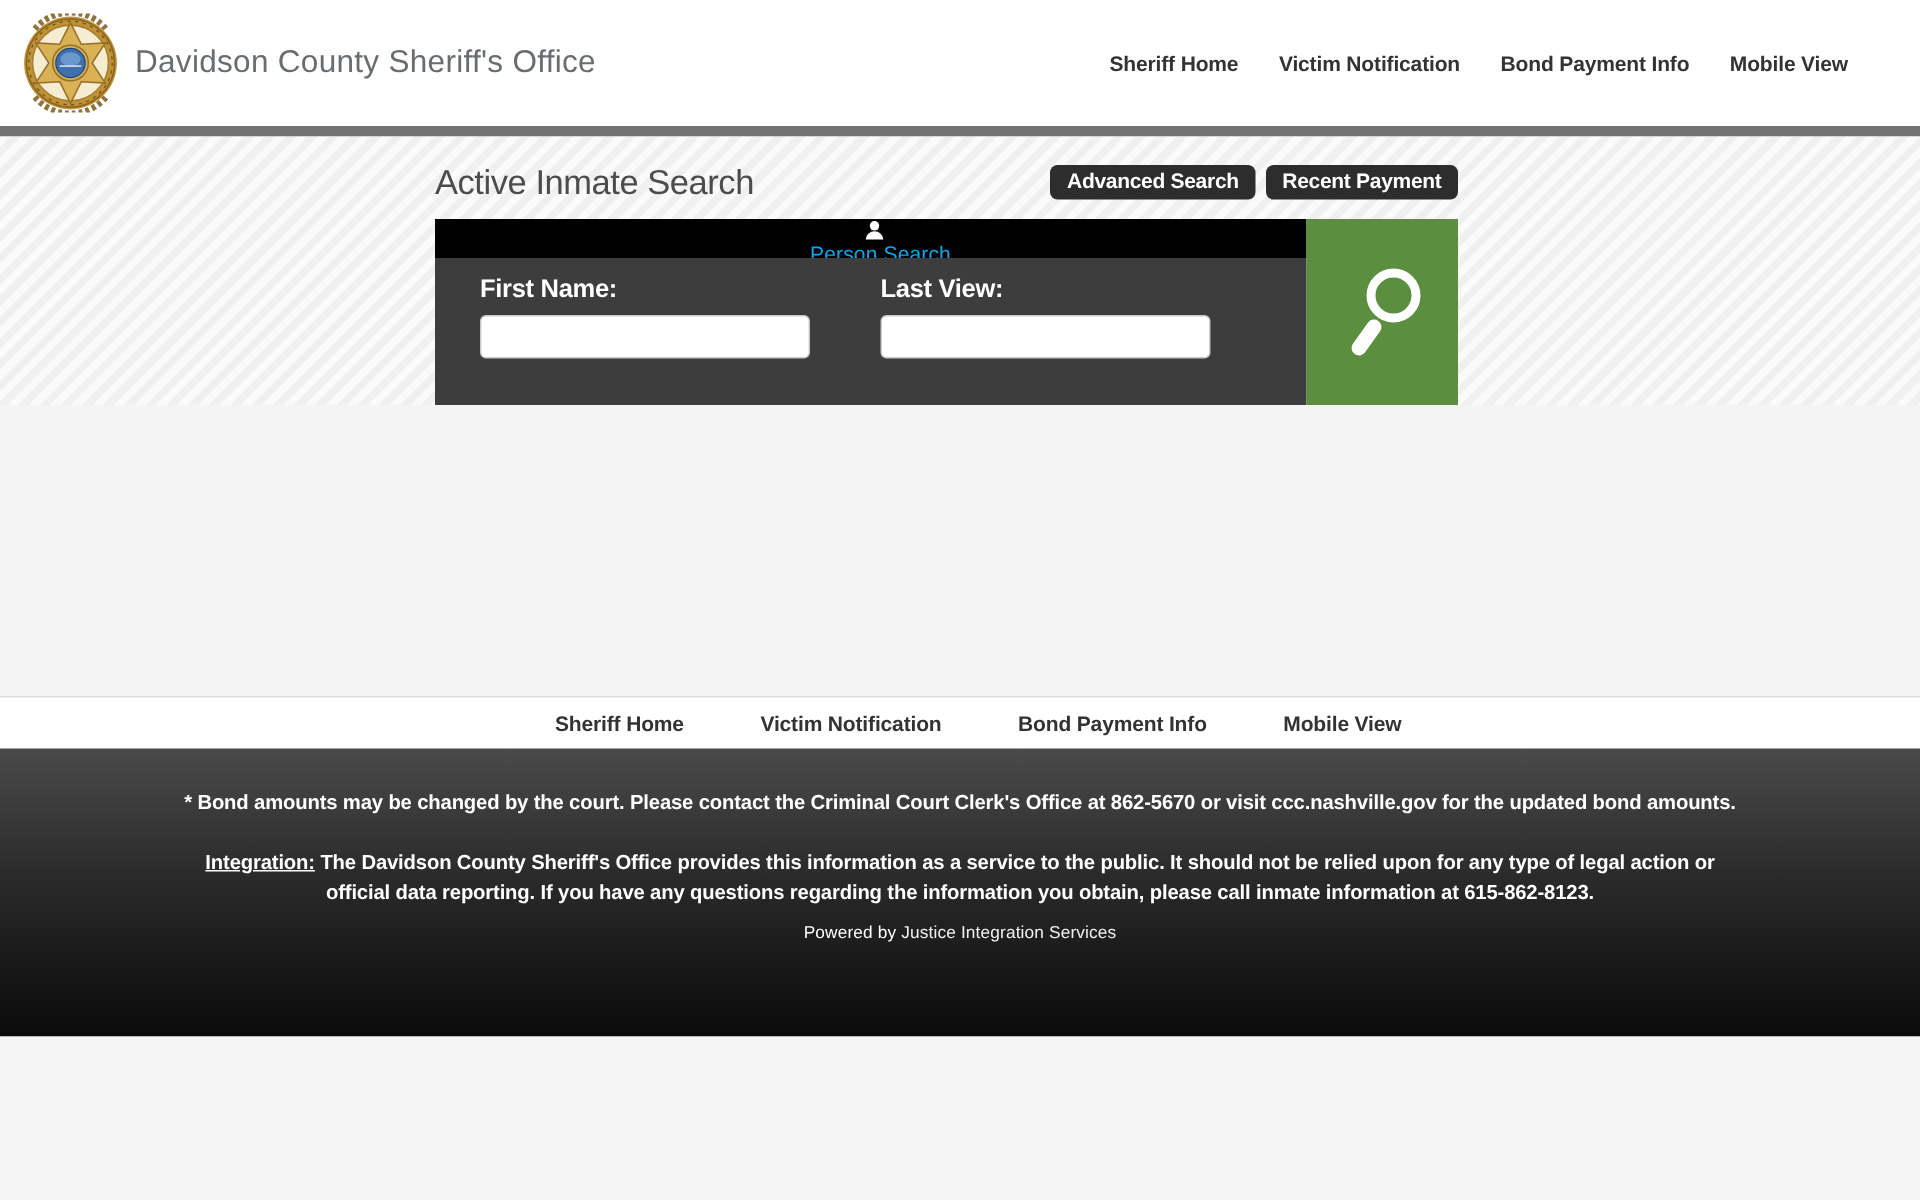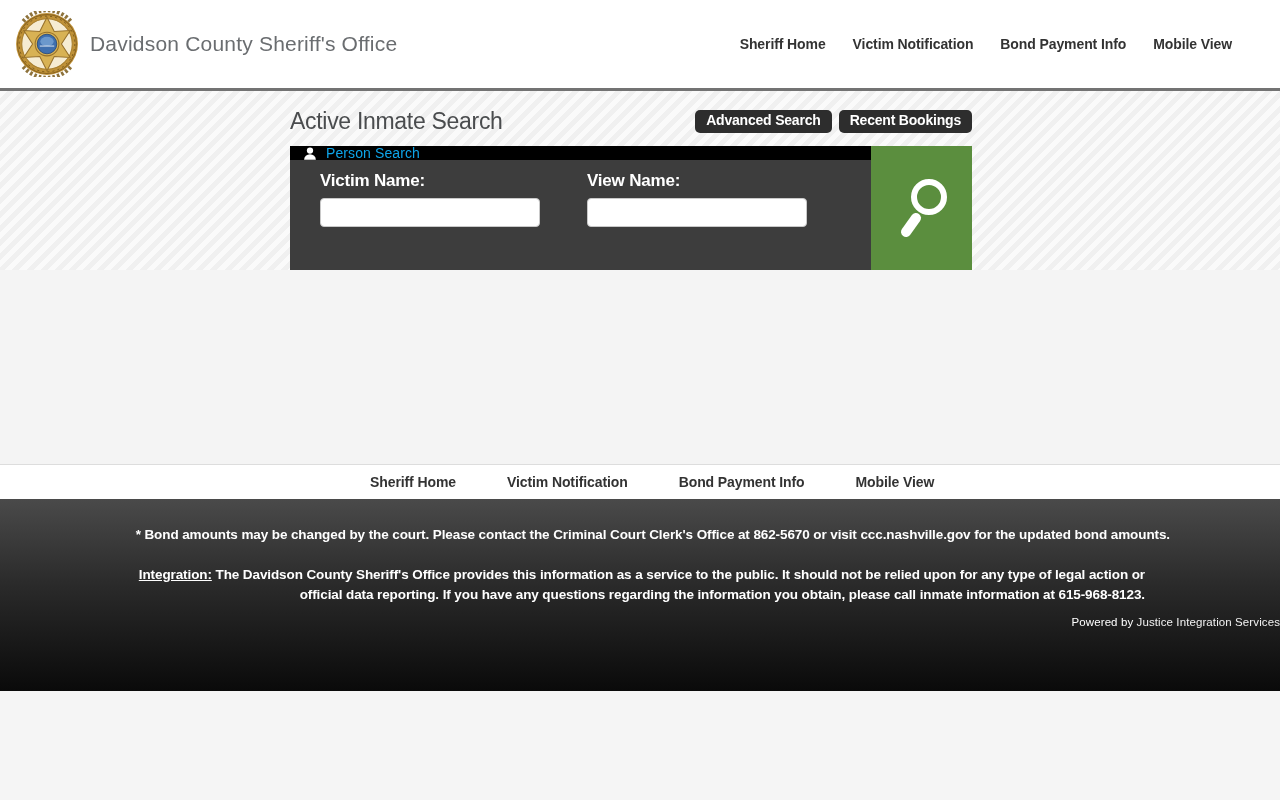--- a/index.html
+++ b/index.html
@@ -8,21 +8,21 @@
     font-family: "Liberation Sans", sans-serif;
     background: #f5f5f5;
     overflow: hidden;
   }
   .page { width: 1280px; height: 800px; display: flex; flex-direction: column; }
 
   
   .site-header {
     height: 91px;
     background: #ffffff;
-    border-bottom: 3px solid #737373;
+    border-bottom: 7px solid #737373;
     display: flex;
     align-items: center;
     padding: 0 48px 0 14px;
     flex: 0 0 auto;
   }
   .logo-wrap { width: 66px; height: 70px; display: flex; align-items: center; }
   .site-title {
     font-size: 21px;
     color: #6a6d70;
     margin-left: 10px;
@@ -67,28 +67,29 @@
     padding: 3px 11px 5px 11px;
     height: 23px;
     line-height: 15px;
     cursor: pointer;
     white-space: nowrap;
   }
 
   .search-panel { margin-top: 8px; display: flex; height: 124px; }
   .panel-main { width: 581px; display: flex; flex-direction: column; }
   .panel-header {
-    height: 14px;
+    height: 26px;
     background: #000000;
     color: #0ea5e9;
     display: flex;
     align-items: center;
     padding-left: 13px;
     font-size: 14px;
     letter-spacing: 0.1px;
+    flex-direction: column;
   }
   .panel-header .icon { width: 14px; height: 15px; margin-right: 9px; display: inline-flex; }
   .panel-body {
     flex: 1;
     background: #3d3d3d;
     display: flex;
     padding: 11px 0 0 30px;
     gap: 47px;
   }
   .field-group { width: 220px; }
@@ -144,21 +145,21 @@
     text-decoration: none;
     cursor: pointer;
     white-space: nowrap;
   }
 
   
   .dark-footer {
     height: 192px;
     background: linear-gradient(to bottom, #4a4a4a 0%, #2a2a2a 45%, #0a0a0a 100%);
     color: #ffffff;
-    text-align: right;
+    text-align: center;
     padding-top: 26px;
     flex: 0 0 auto;
   }
   .dark-footer .bond-note {
     font-size: 13.5px;
     font-weight: 600;
     letter-spacing: -0.1px;
     max-width: 1060px;
     margin: 0 auto;
     line-height: 20px;
@@ -214,42 +215,42 @@
       <a>Mobile View</a>
     </nav>
   </header>
 
   <section class="hero">
     <div class="hero-inner">
       <div class="hero-top">
         <h1 class="hero-heading">Active Inmate Search</h1>
         <div class="hero-buttons">
           <button class="dark-btn">Advanced Search</button>
-          <button class="dark-btn">Recent Bookings</button>
+          <button class="dark-btn">Recent Payment</button>
         </div>
       </div>
 
       <div class="search-panel">
         <div class="panel-main">
           <div class="panel-header">
             <span class="icon">
               <svg width="14" height="15" viewBox="0 0 16 16">
                 <circle cx="8" cy="4.6" r="3.6" fill="#ffffff"></circle>
                 <path d="M1.3,15 a6.7,6.2 0 0 1 13.4,0 z" fill="#ffffff"></path>
               </svg>
             </span>
             <span>Person Search</span>
           </div>
           <div class="panel-body">
             <div class="field-group">
-              <label class="field-label">Victim Name:</label>
+              <label class="field-label">First Name:</label>
               <input class="field-input" type="text" value="" style="">
             </div>
             <div class="field-group">
-              <label class="field-label">View Name:</label>
+              <label class="field-label">Last View:</label>
               <input class="field-input" type="text" value="" style="">
             </div>
           </div>
         </div>
         <button class="search-go-btn">
           <svg width="62" height="74" viewBox="0 0 62 74">
             <circle cx="38" cy="26" r="15" fill="none" stroke="#ffffff" stroke-width="6"></circle>
             <line x1="25" y1="47" x2="15" y2="61" stroke="#ffffff" stroke-width="10" stroke-linecap="round"></line>
           </svg>
         </button>
@@ -261,19 +262,19 @@
 
   <nav class="footer-nav-strip">
     <a>Sheriff Home</a>
     <a>Victim Notification</a>
     <a>Bond Payment Info</a>
     <a>Mobile View</a>
   </nav>
 
   <footer class="dark-footer">
     <p class="bond-note">* Bond amounts may be changed by the court. Please contact the Criminal Court Clerk's Office at 862-5670 or visit ccc.nashville.gov for the updated bond amounts.</p>
-    <p class="disclaimer"><span class="dis-label">Integration:</span><span> The Davidson County Sheriff's Office provides this information as a service to the public. It should not be relied upon for any type of legal action or official data reporting. If you have any questions regarding the information you obtain, please call inmate information at 615-968-8123.</span></p>
+    <p class="disclaimer"><span class="dis-label">Integration:</span><span> The Davidson County Sheriff's Office provides this information as a service to the public. It should not be relied upon for any type of legal action or official data reporting. If you have any questions regarding the information you obtain, please call inmate information at 615-862-8123.</span></p>
     <p class="powered"><span>Powered by </span><a>Justice Integration Services</a></p>
   </footer>
 
   <div class="bottom-spacer"></div>
 
 </div>
 
 </body></html>

